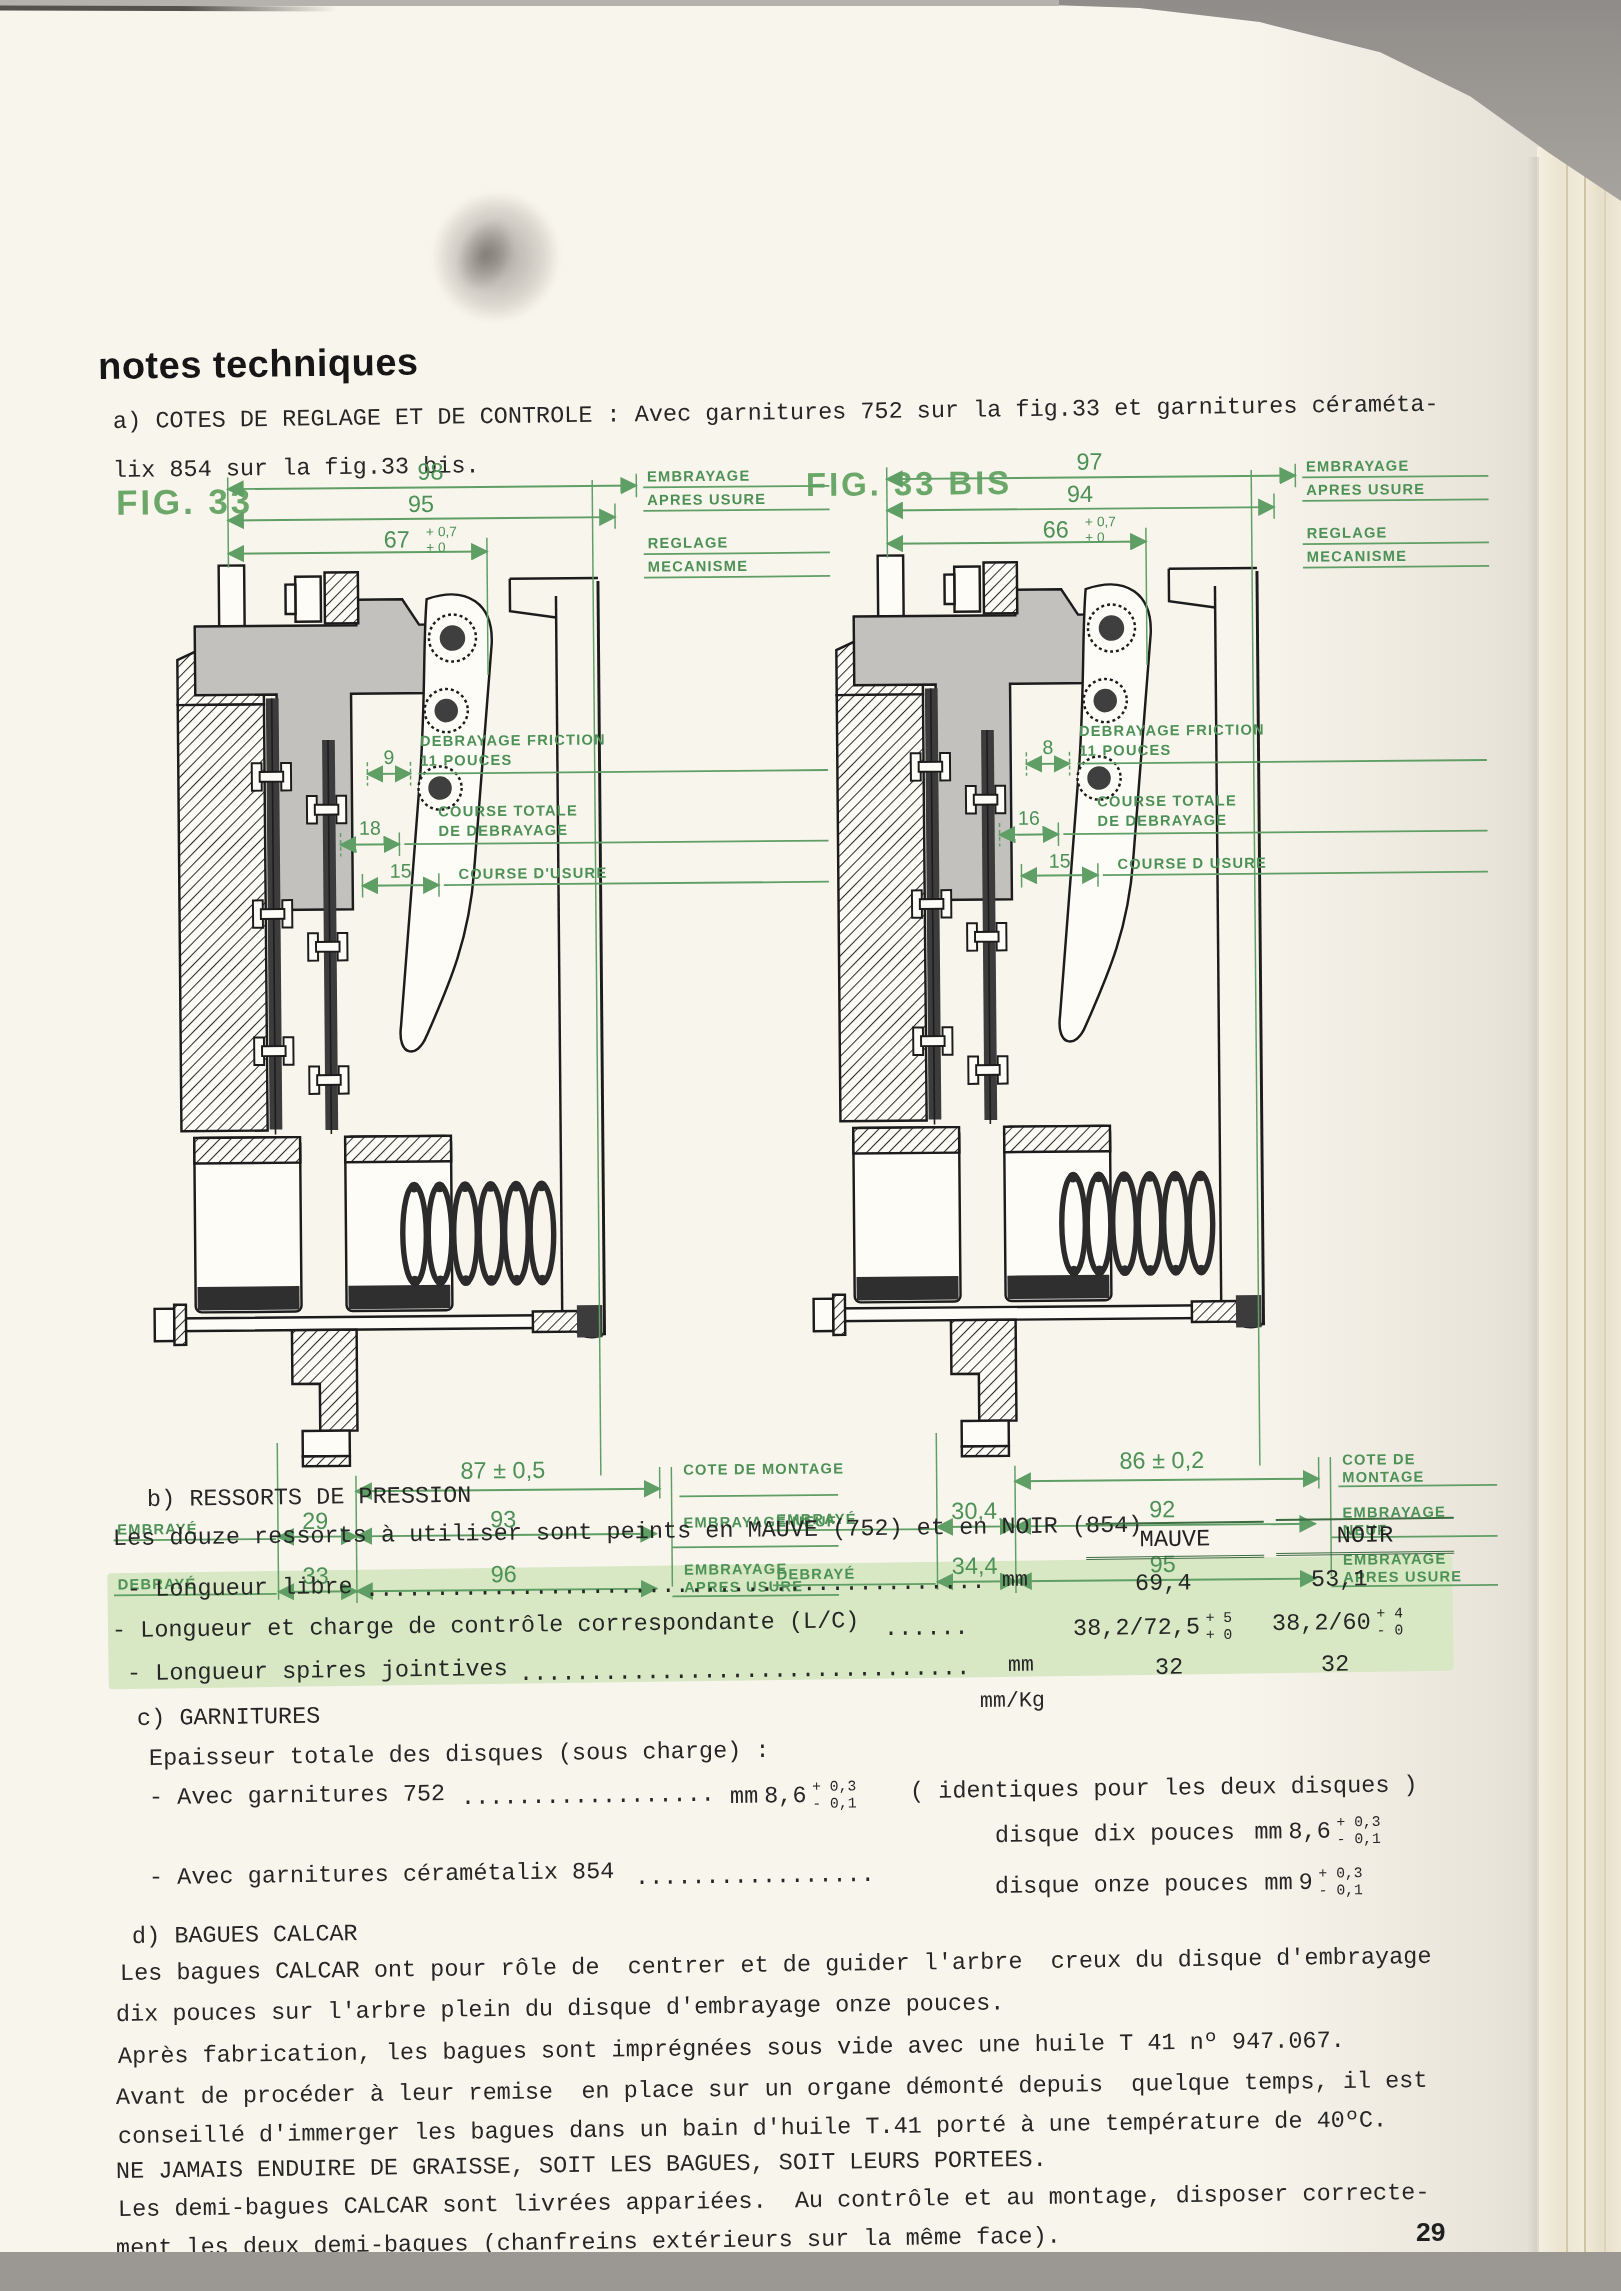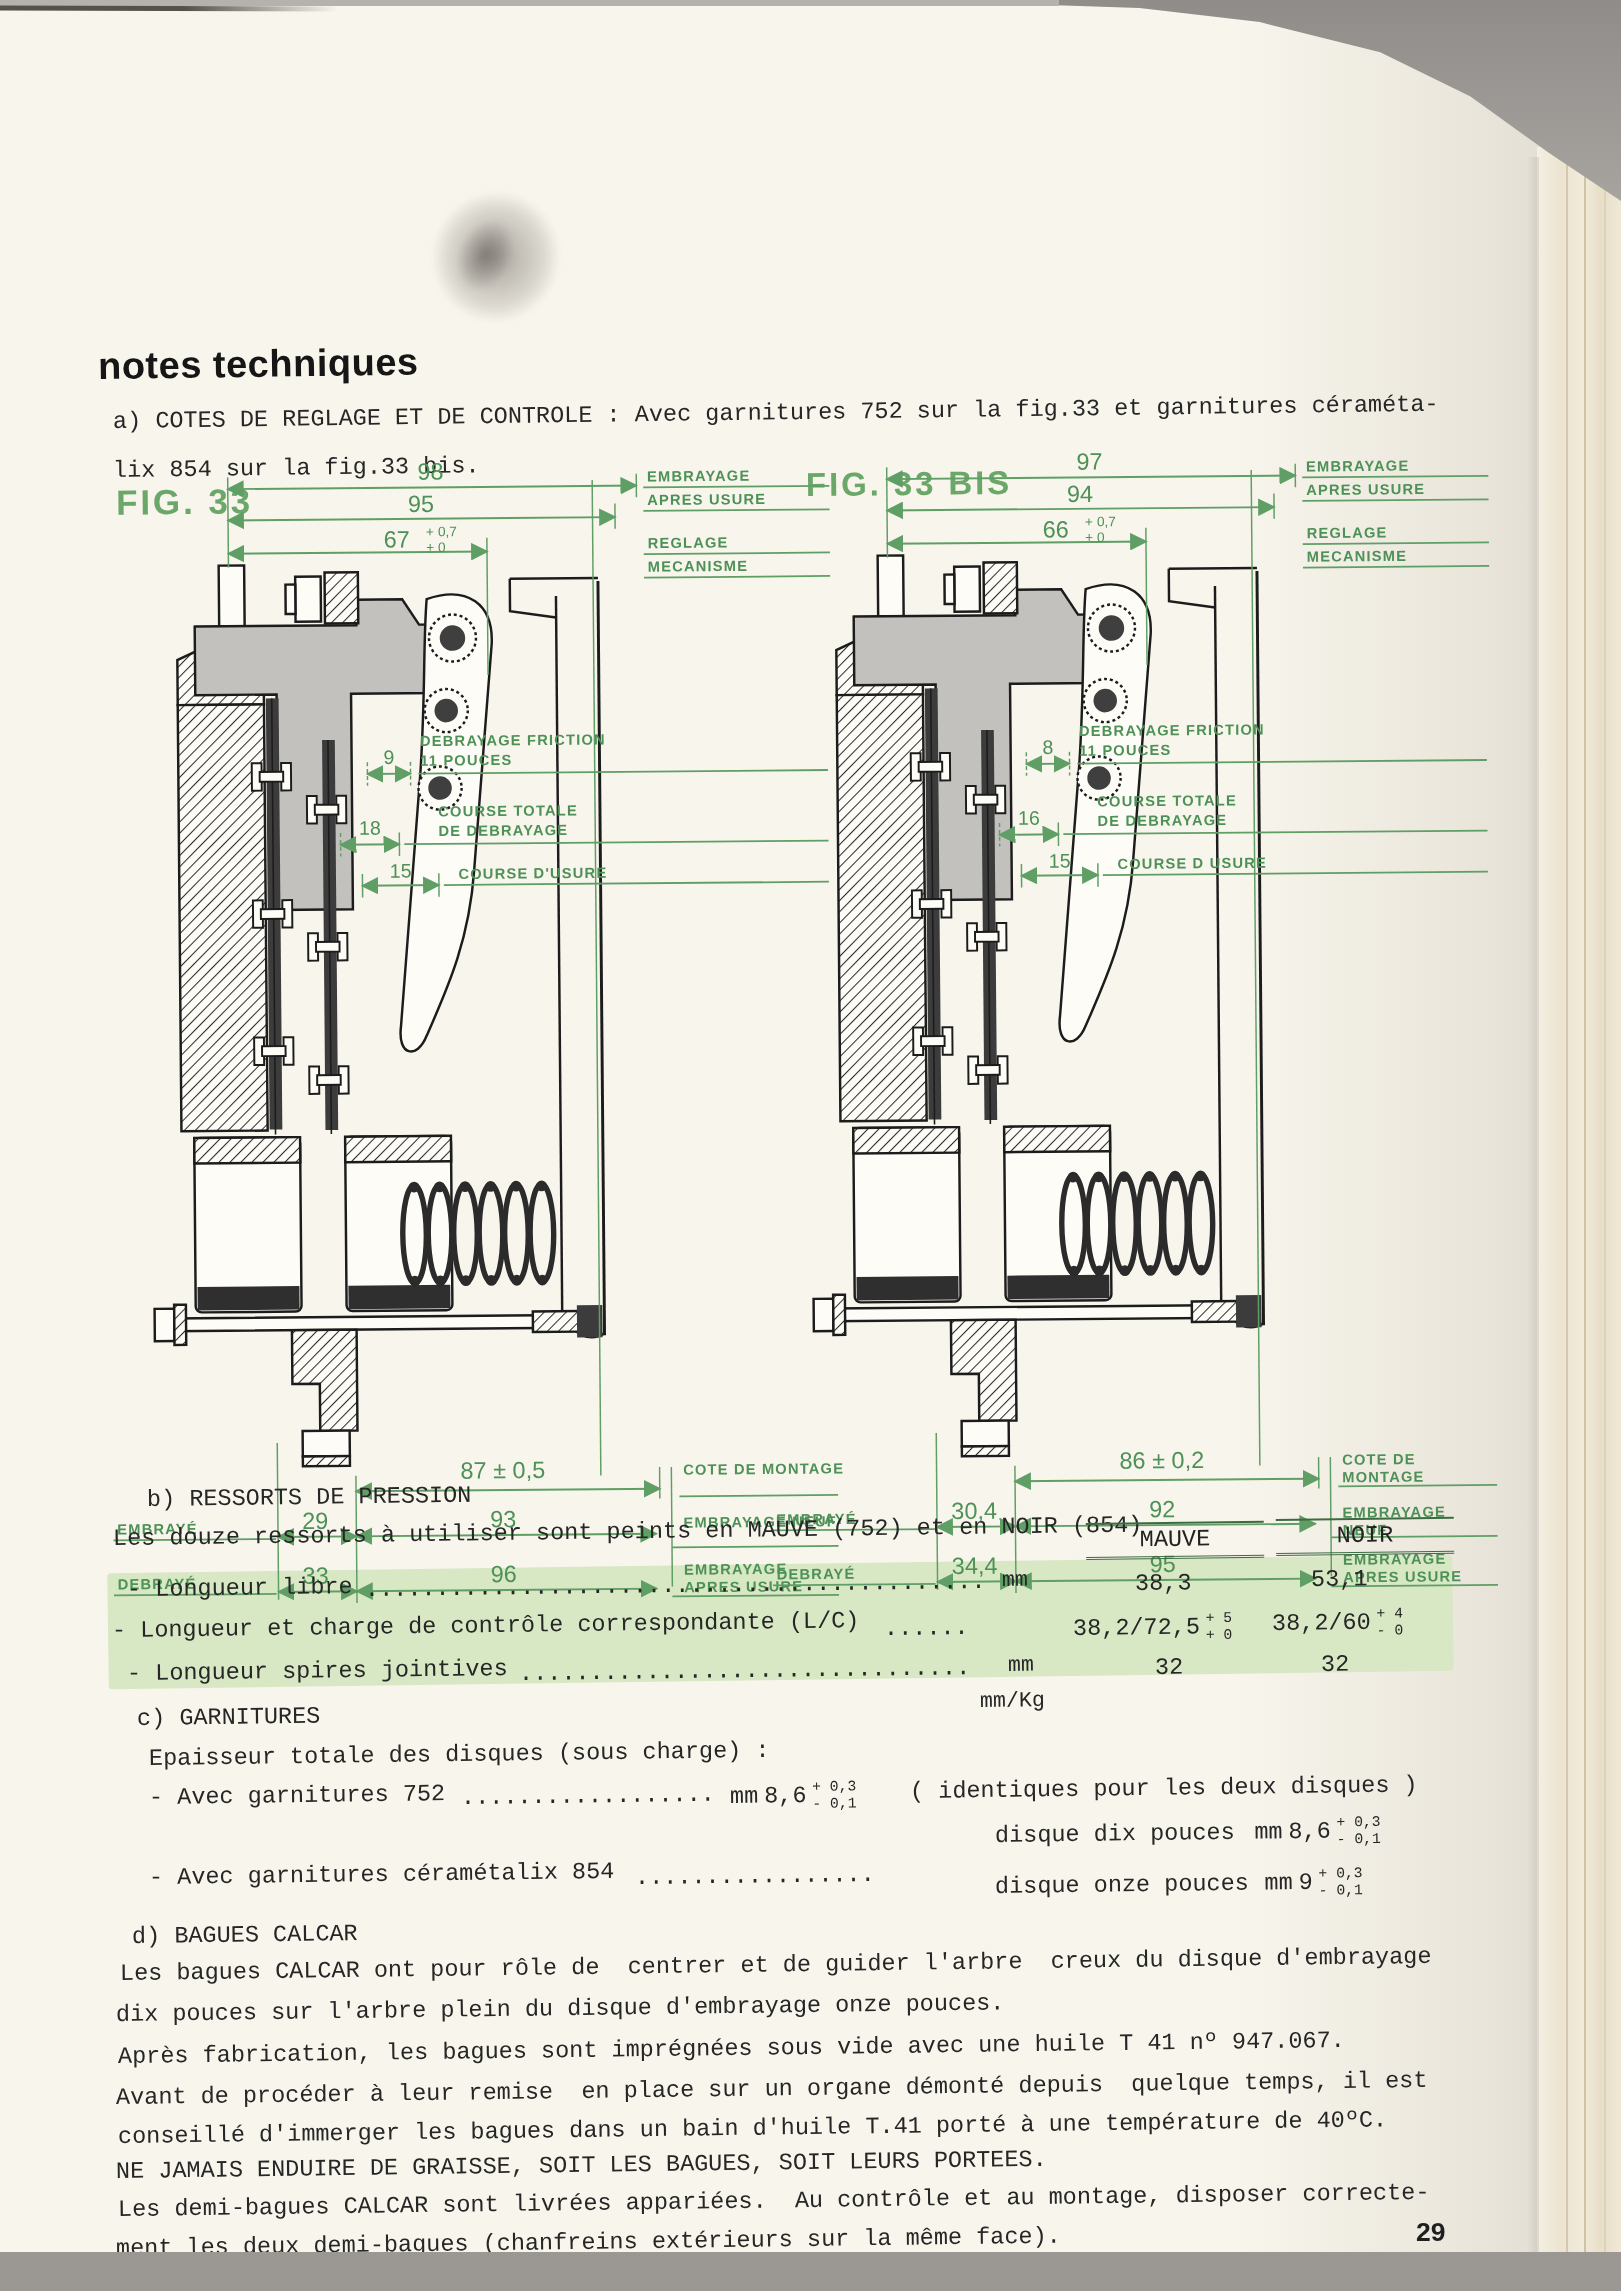--- a/index.html
+++ b/index.html
@@ -322,21 +322,21 @@
   <div class="mono tilt" style="left:113px;top:1525px">Les douze ressorts à utiliser sont peints en MAUVE (752) et en NOIR (854)</div>
 
   <div class="colhead tilt" style="left:1086px;top:1523px">MAUVE</div>
   <div class="colhead tilt" style="left:1276px;top:1519px">NOIR</div>
 
   <div class="green-band"></div>
 
   <div class="mono tilt" style="left:127px;top:1576px">- Longueur libre</div>
   <div class="mono tilt" style="left:365px;top:1576px">............................................</div>
   <div class="mono sm tilt" style="left:1002px;top:1568px">mm</div>
-  <div class="mono tilt" style="left:1135px;top:1570px">38,3</div>
+  <div class="mono tilt" style="left:1135px;top:1570px">69,4</div>
   <div class="mono tilt" style="left:1311px;top:1566px">53,1</div>
 
   <div class="mono tilt" style="left:112px;top:1617px">- Longueur et charge de contrôle correspondante (L/C)</div>
   <div class="mono tilt" style="left:884px;top:1615px">......</div>
   <div class="mono sm tilt" style="left:980px;top:1689px">mm/Kg</div>
   <div class="mono tilt valflex" style="left:1073px;top:1612px">
     <span>38,2/72,5</span>
     <span class="tol"><span>+ 5</span><span>+ 0</span></span>
   </div>
   <div class="mono tilt valflex" style="left:1272px;top:1607px">

